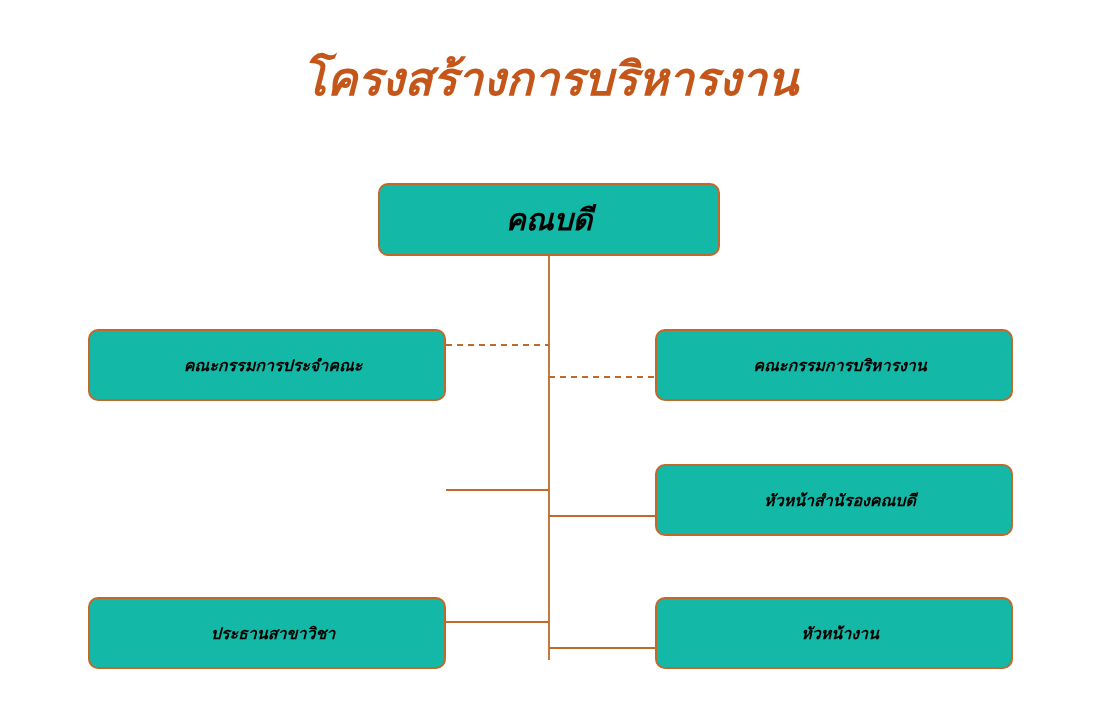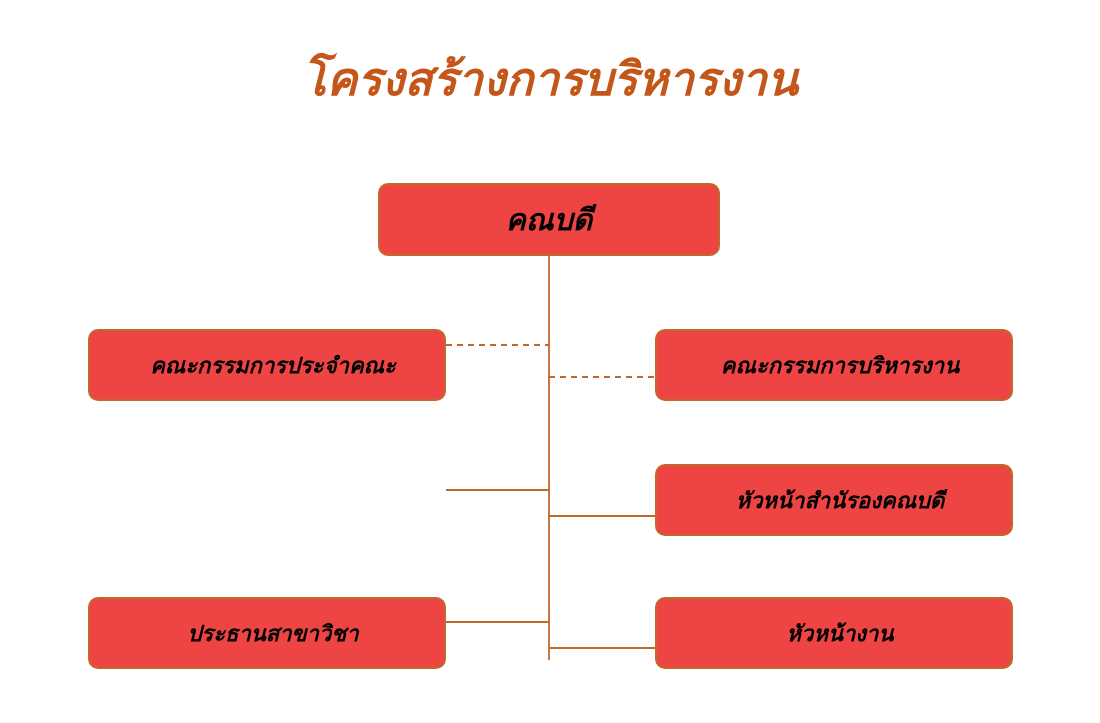--- a/index.html
+++ b/index.html
@@ -16,34 +16,34 @@
     text-align:center;
     font-size:46px;font-weight:bold;
     color:#C4561A;
     letter-spacing:0px;
   }
   svg.lines{position:absolute;left:0;top:0;width:1100px;height:723px;pointer-events:none;z-index:0;}
   .conn{stroke:#C0692B;stroke-width:1.8;fill:none;}
   .conn.dashed{stroke-dasharray:6 5;}
   .node{
     position:absolute;
-    background:#ef4444;
+    background:#14b8a6;
     border:2px solid #C0692B;
     border-radius:10px;
     display:flex;align-items:center;justify-content:center;
     box-sizing:border-box;
     color:#000000;
     font-weight:bold;
     z-index:1;
   }
   .node.dean{
     left:378px;top:183px;width:342px;height:73px;
     font-size:30px;
   }
-  .node.side{width:358px;height:72px;font-size:22px;padding-left:12px;}
+  .node.side{width:358px;height:72px;font-size:16px;padding-left:12px;}
   .node.left{left:88px;}
   .node.right{left:655px;}
   .row1{top:329px;}
   .row2{top:464px;}
   .row3{top:597px;}
 </style>
 </head>
 <body>
 
 <div class="stage">

